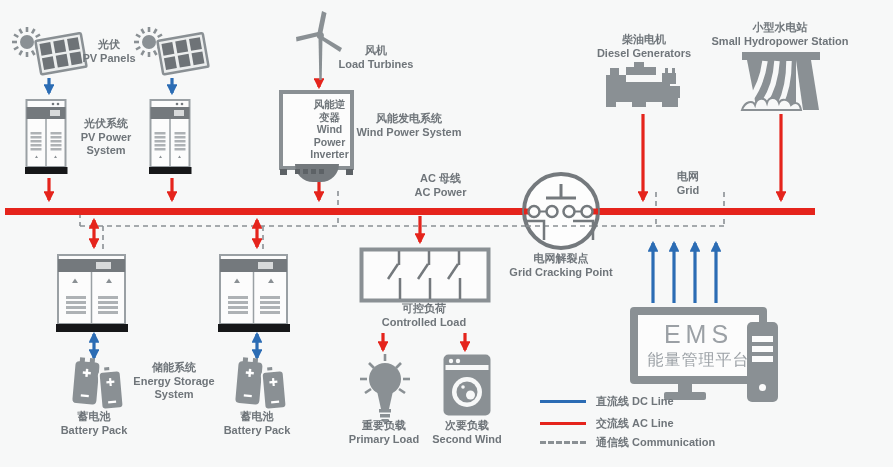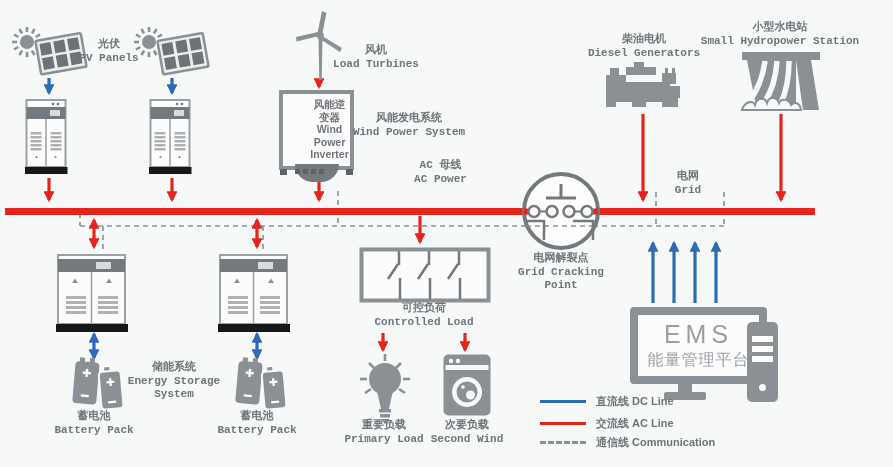--- a/index.html
+++ b/index.html
@@ -1,19 +1,19 @@
 <!DOCTYPE html>
 <html><head>
 <meta charset="utf-8">
 <style>
   html,body{margin:0;padding:0;background:#eef0f0;}
   .scene{position:relative;width:893px;height:467px;background:#f7f8f8;overflow:hidden;
          font-family:"Liberation Sans",sans-serif;}
   .abs{position:absolute;}
-  .lbl{position:absolute;color:#6f757a;font-weight:bold;font-size:11px;line-height:13.5px;text-align:center;font-family:Liberation Mono, monospace;}
+  .lbl{position:absolute;color:#6f757a;font-weight:bold;font-size:11px;line-height:13.5px;text-align:center;}
   .lbl .zh,.lbl .en{display:block;}
   
   .inv-box{position:absolute;left:279px;top:90px;width:67px;height:72px;background:#fcfcfc;
            border:4px solid #8a9094;text-align:center;}
   .inv-box .lbl-in{color:#6f757a;font-weight:bold;font-size:10.5px;line-height:12.5px;margin-top:4px;padding-left:26px;}
   .inv-bowl{width:44px;height:18px;background:#74797d;border-radius:0 0 22px 22px;margin:3px auto 0;}
   .pin{position:absolute;background:#5d6266;}
   
   .ems-monitor{position:absolute;left:630px;top:307px;width:110px;height:77px;background:#8a9094;border-radius:4px;padding-left:27px;}
   .ems-screen{position:absolute;left:8px;top:8px;right:8px;bottom:8px;background:#fcfcfc;text-align:center;}
@@ -403,37 +403,41 @@
     <div class="slot" style="top:14px"></div>
     <div class="slot" style="top:24px"></div>
     <div class="slot" style="top:34px"></div>
     <div class="dot"></div>
   </div>
 
   <div class="lbl" style="left:74px;top:38px;width:70px">
     <span class="zh">光伏</span>
     <span class="en">PV Panels</span>
   </div>
+  <div class="lbl" style="left:71px;top:117px;width:70px">
+    <span class="zh">光伏系统</span>
+    <span class="en">PV Power System</span>
+  </div>
   <div class="lbl" style="left:330px;top:44px;width:92px">
     <span class="zh">风机</span>
     <span class="en">Load Turbines</span>
   </div>
   <div class="lbl" style="left:348px;top:112px;width:122px">
     <span class="zh">风能发电系统</span>
     <span class="en">Wind Power System</span>
   </div>
   <div class="lbl" style="left:585px;top:33px;width:118px">
     <span class="zh">柴油电机</span>
     <span class="en">Diesel Generators</span>
   </div>
   <div class="lbl" style="left:697px;top:21px;width:166px">
     <span class="zh">小型水电站</span>
     <span class="en">Small Hydropower Station</span>
   </div>
-  <div class="lbl" style="left:403px;top:159px;width:75px">
+  <div class="lbl" style="left:403px;top:172px;width:75px">
     <span class="zh">AC 母线</span>
     <span class="en">AC Power</span>
   </div>
   <div class="lbl" style="left:658px;top:170px;width:60px">
     <span class="zh">电网</span>
     <span class="en">Grid</span>
   </div>
   <div class="lbl" style="left:501px;top:252px;width:120px;z-index:4">
     <span class="zh">电网解裂点</span>
     <span class="en">Grid Cracking Point</span>

